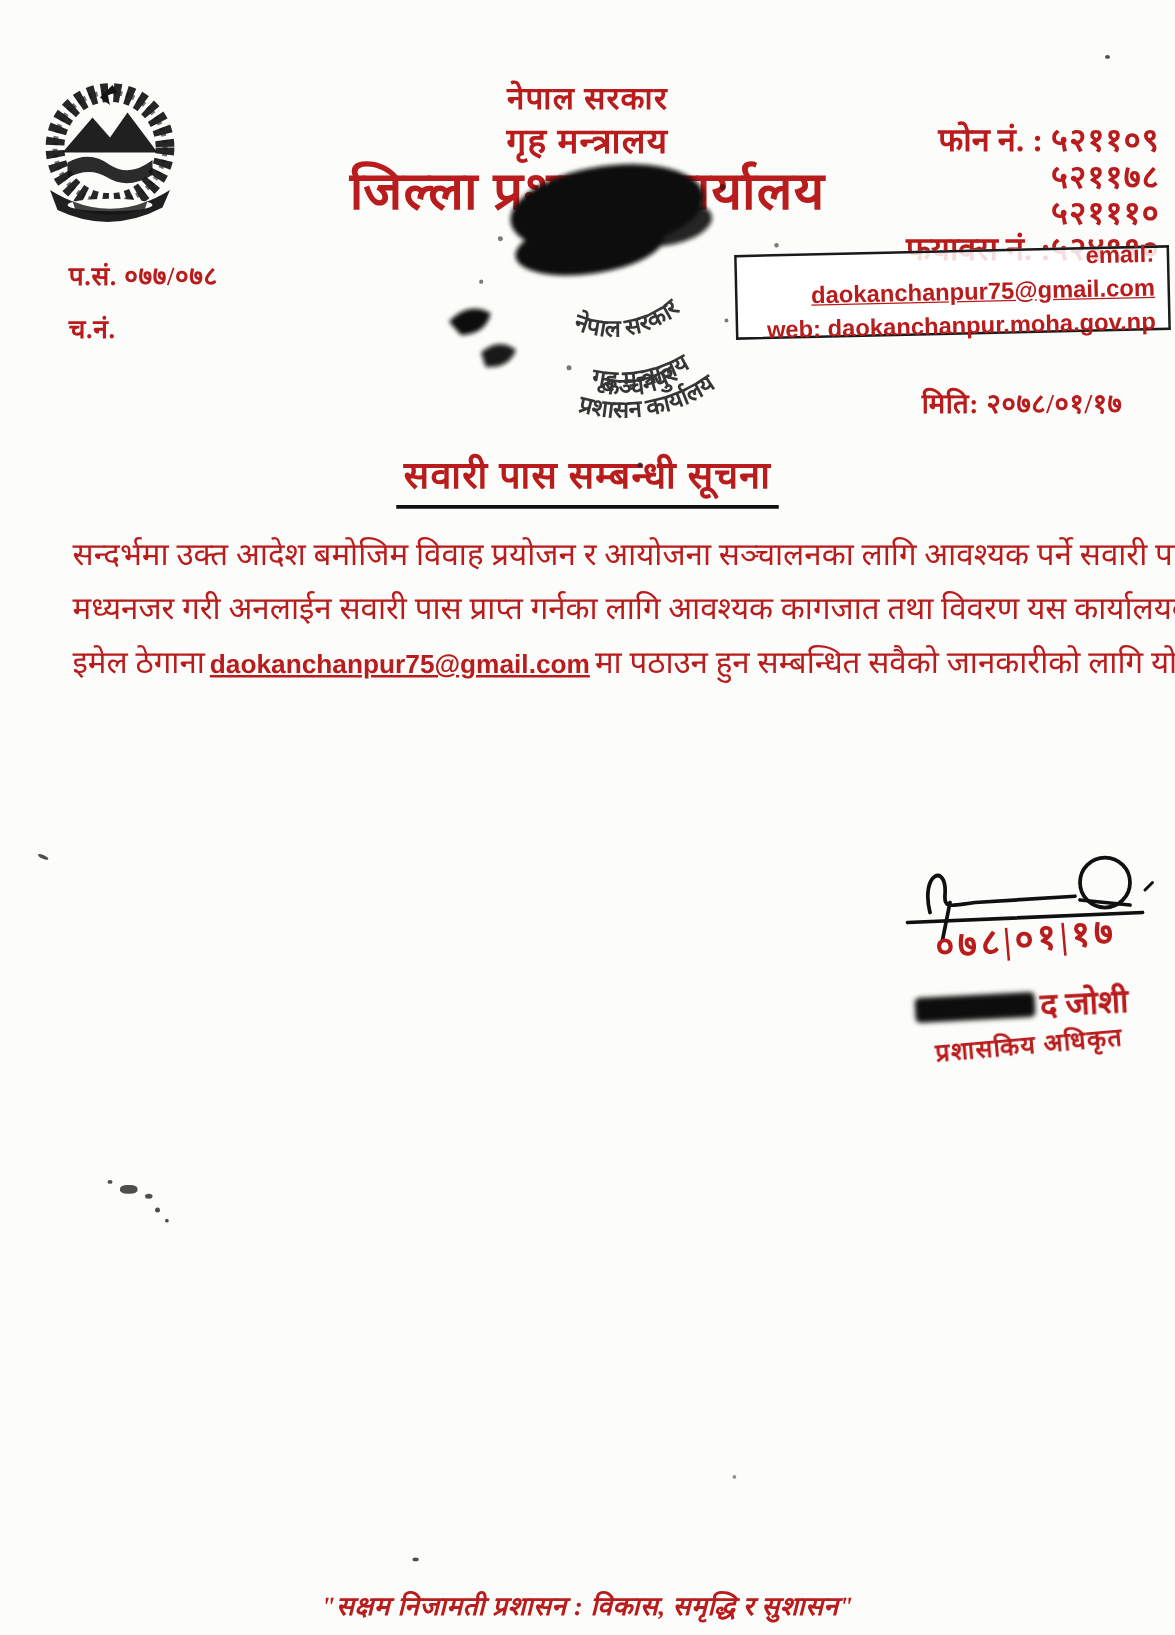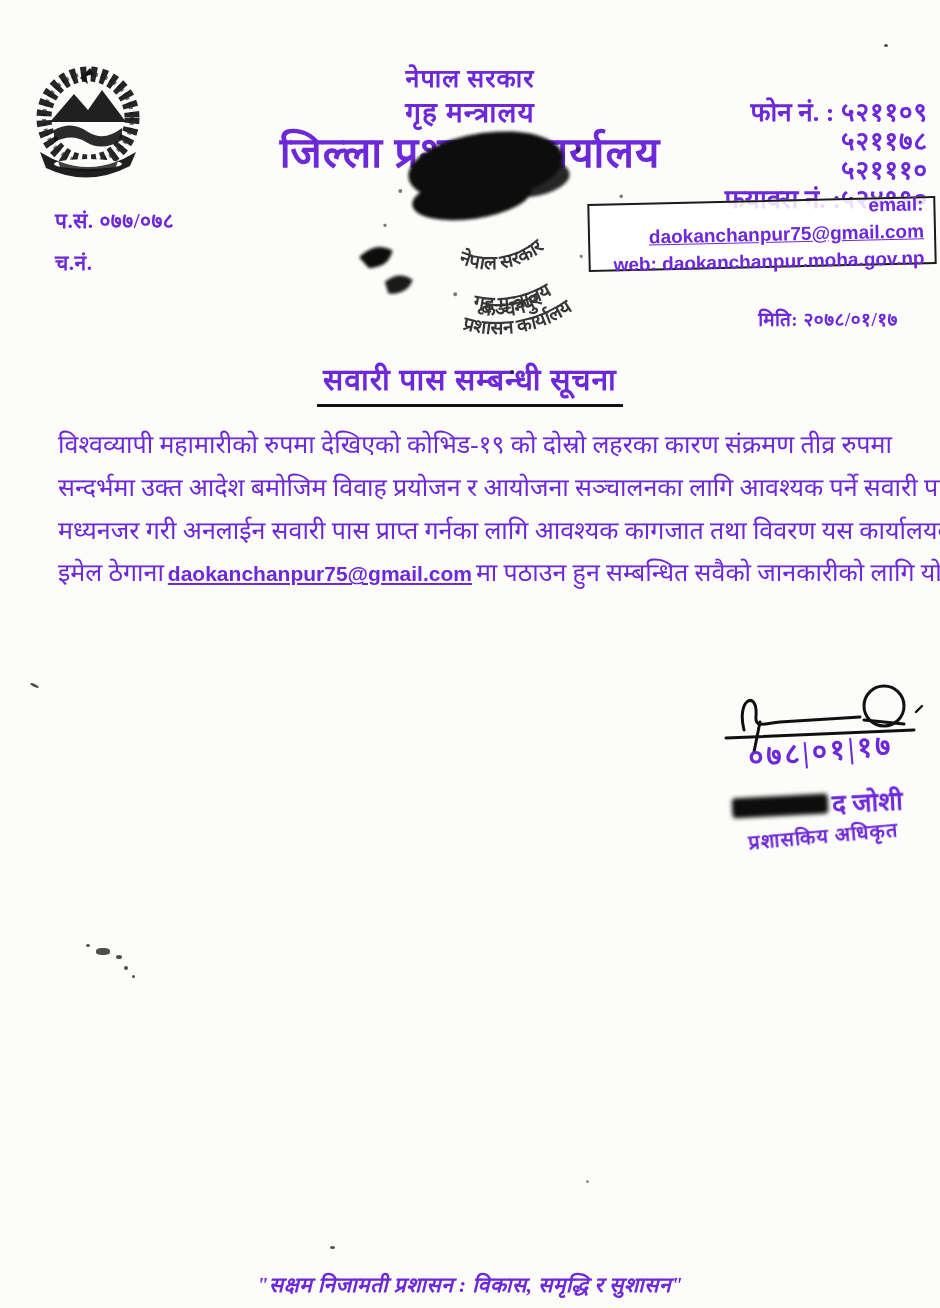--- a/index.html
+++ b/index.html
@@ -1,20 +1,20 @@
 <!DOCTYPE html>
 <html><head>
 <meta charset="utf-8">
 <style>
   * { margin:0; padding:0; box-sizing:border-box; }
   html,body { width:940px; }
   body { font-family:"Liberation Serif","DejaVu Sans",serif; }
   .page {
     position:relative; width:940px; height:1308px;
-    background:#fcfcfa; color:#6d28d9; overflow:hidden;
+    background:#fcfcfa; color:#b91c1c; overflow:hidden;
   }
   .dev { font-family:"Liberation Serif","DejaVu Sans",serif; }
   .latin { font-family:"Liberation Sans","DejaVu Sans",sans-serif; }
 
   
   .gov-line   { position:absolute; top:60px;  left:0; right:0; text-align:center;
                 font-size:25px; font-weight:bold; letter-spacing:1px; }
   .ministry   { position:absolute; top:92px;  left:0; right:0; text-align:center;
                 font-size:28px; font-weight:bold; letter-spacing:1px; }
   .office     { position:absolute; top:122px; left:0; right:0; text-align:center;
@@ -35,21 +35,21 @@
     position:absolute; left:588px; top:200px; width:348px; height:68px;
     border:2px solid #1a1a1a; transform:rotate(-1.3deg);
     background:rgba(255,255,255,.85);
     display:flex; flex-direction:column; justify-content:center;
     padding:2px 10px 2px 6px; text-align:right;
     font-size:19px; font-weight:bold; line-height:27px;
   }
   .contact-box .email-val { text-decoration:underline; }
 
   .date-line { position:absolute; right:42px; top:306px;
-               font-size:19px; font-weight:bold; letter-spacing:.5px; }
+               font-size:22px; font-weight:bold; letter-spacing:.5px; }
 
   
   .head-stamp { position:absolute; left:325px; top:118px; width:340px; height:240px;
                 pointer-events:none; }
 
   
   .title-wrap { position:absolute; top:358px; left:0; right:0; text-align:center; }
   .title-wrap .t {
     display:inline-block; font-size:30px; font-weight:bold; letter-spacing:1px;
     border-bottom:3px solid #111; padding:0 6px 5px 6px;
@@ -184,21 +184,20 @@
   <div class="date-line dev">
     <span>मिति:</span>
     <span>२०७८/०१/१७</span>
   </div>
 
   <div class="title-wrap">
     <span class="t dev">सवारी पास सम्बन्धी सूचना</span>
   </div>
 
   <div class="bodytext dev">
-    <div class="bline">विश्वव्यापी महामारीको रुपमा देखिएको कोभिड-१९ को दोस्रो लहरका कारण संक्रमण तीव्र रुपमा</div>
     <div class="bline">सन्दर्भमा उक्त आदेश बमोजिम विवाह प्रयोजन र आयोजना सञ्चालनका लागि आवश्यक पर्ने सवारी पास</div>
     <div class="bline">मध्यनजर गरी अनलाईन सवारी पास प्राप्त गर्नका लागि आवश्यक कागजात तथा विवरण यस कार्यालयको</div>
     <div class="bline6">
       <span>इमेल ठेगाना</span>
       <span class="email-inline">daokanchanpur75@gmail.com</span>
       <span>मा पठाउन हुन सम्बन्धित सवैको जानकारीको लागि यो सूचना</span>
     </div>
   </div>
 
   <div class="sig-svg">

